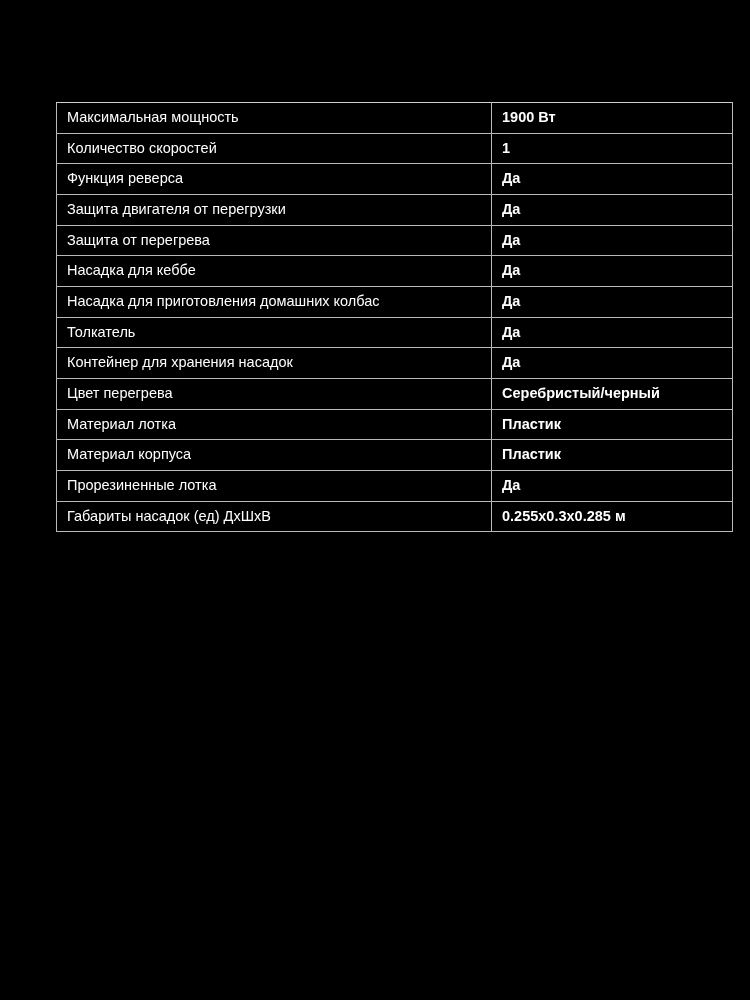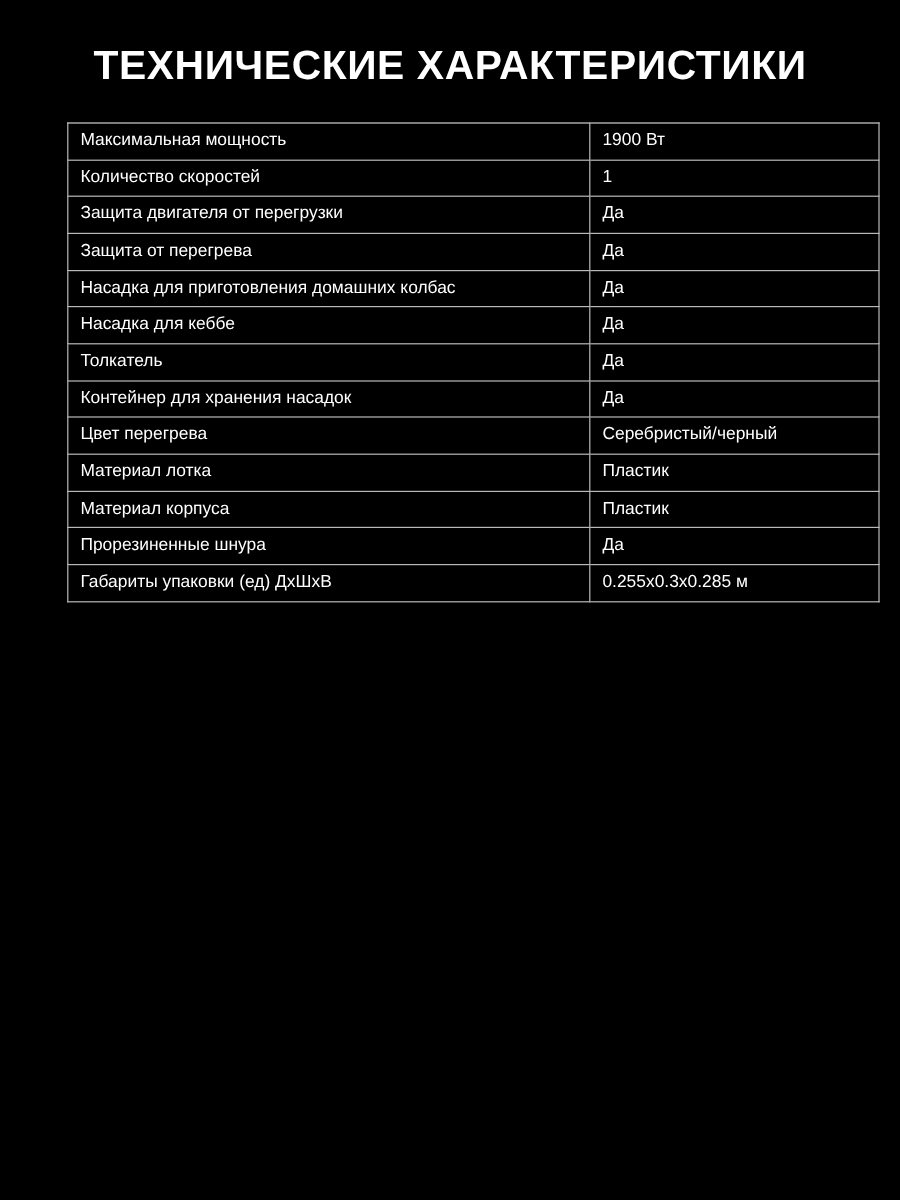--- a/index.html
+++ b/index.html
@@ -48,56 +48,60 @@
     height: 14px;
     vertical-align: middle;
     line-height: 1.15;
     background: #000000;
   }
   .spec-table td.name {
     width: 416px;
   }
   .spec-table td.value {
     width: 222px;
+    font-weight: bold;
   }
   .spec-table tr:first-child td {
     border-top: 1px solid #d0d0d0;
   }
 </style>
 </head>
 <body>
 
 <div class="page">
 
-  <div class="title">ТЕХНИЧЕСКИЕ ХАРАКТЕРИСТИКИ</div>
 
   <table class="spec-table">
     <tbody>
         <tr>
           <td class="name">Максимальная мощность</td>
           <td class="value">1900 Вт</td>
         </tr>
         <tr>
           <td class="name">Количество скоростей</td>
           <td class="value">1</td>
         </tr>
         <tr>
+          <td class="name">Функция реверса</td>
+          <td class="value">Да</td>
+        </tr>
+        <tr>
           <td class="name">Защита двигателя от перегрузки</td>
           <td class="value">Да</td>
         </tr>
         <tr>
           <td class="name">Защита от перегрева</td>
           <td class="value">Да</td>
         </tr>
         <tr>
-          <td class="name">Насадка для приготовления домашних колбас</td>
+          <td class="name">Насадка для кеббе</td>
           <td class="value">Да</td>
         </tr>
         <tr>
-          <td class="name">Насадка для кеббе</td>
+          <td class="name">Насадка для приготовления домашних колбас</td>
           <td class="value">Да</td>
         </tr>
         <tr>
           <td class="name">Толкатель</td>
           <td class="value">Да</td>
         </tr>
         <tr>
           <td class="name">Контейнер для хранения насадок</td>
           <td class="value">Да</td>
         </tr>
@@ -107,23 +111,23 @@
         </tr>
         <tr>
           <td class="name">Материал лотка</td>
           <td class="value">Пластик</td>
         </tr>
         <tr>
           <td class="name">Материал корпуса</td>
           <td class="value">Пластик</td>
         </tr>
         <tr>
-          <td class="name">Прорезиненные шнура</td>
+          <td class="name">Прорезиненные лотка</td>
           <td class="value">Да</td>
         </tr>
         <tr>
-          <td class="name">Габариты упаковки (ед) ДхШхВ</td>
+          <td class="name">Габариты насадок (ед) ДхШхВ</td>
           <td class="value">0.255х0.3х0.285 м</td>
         </tr>
       </tbody>
   </table>
 
 </div>
 
 </body></html>

